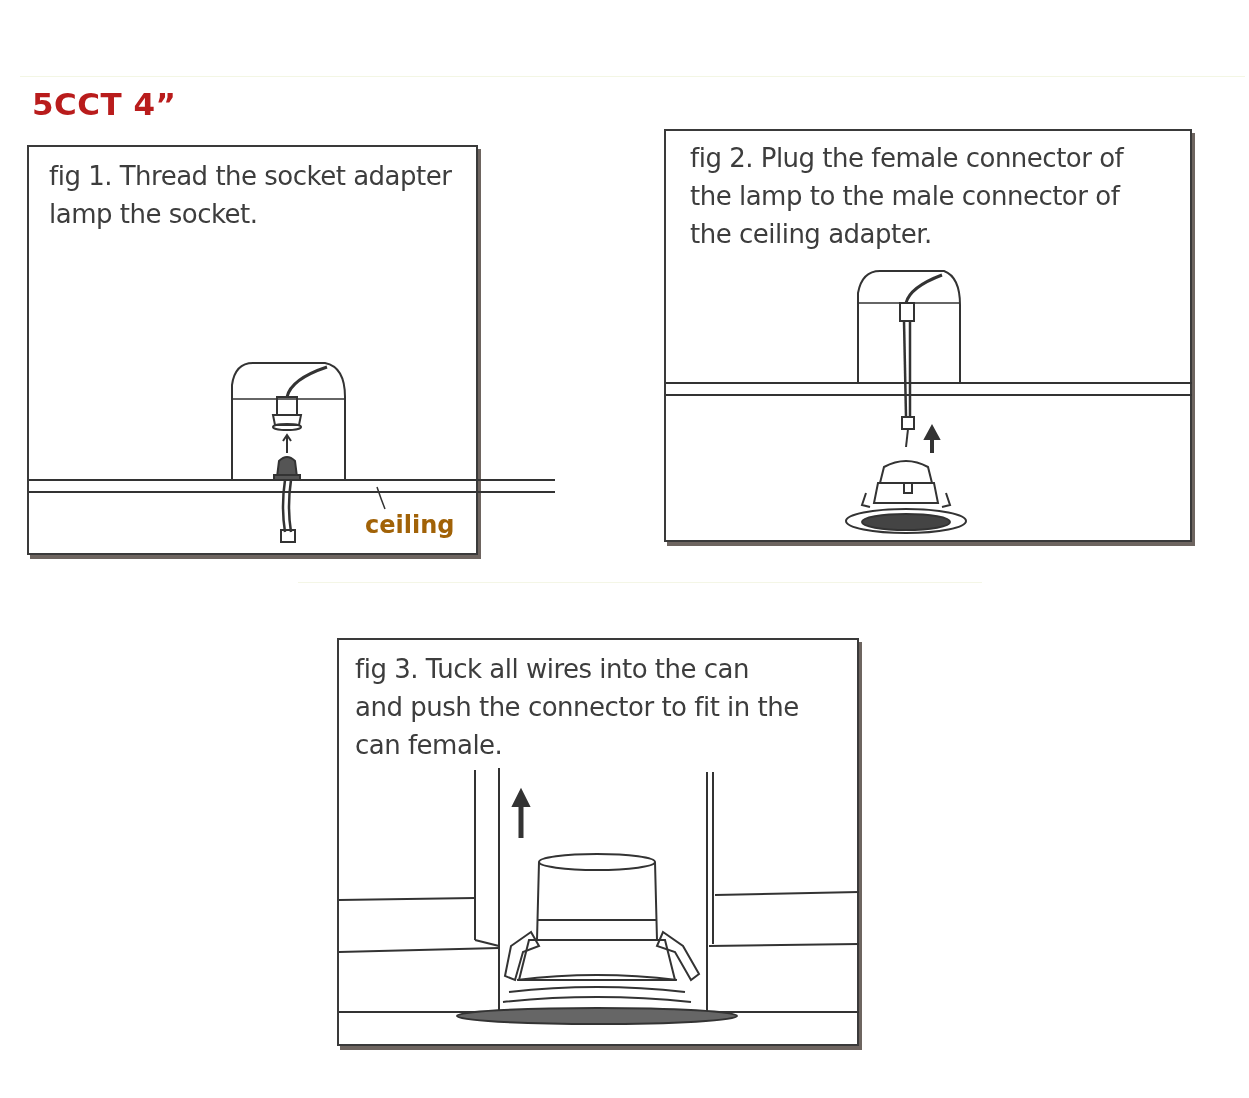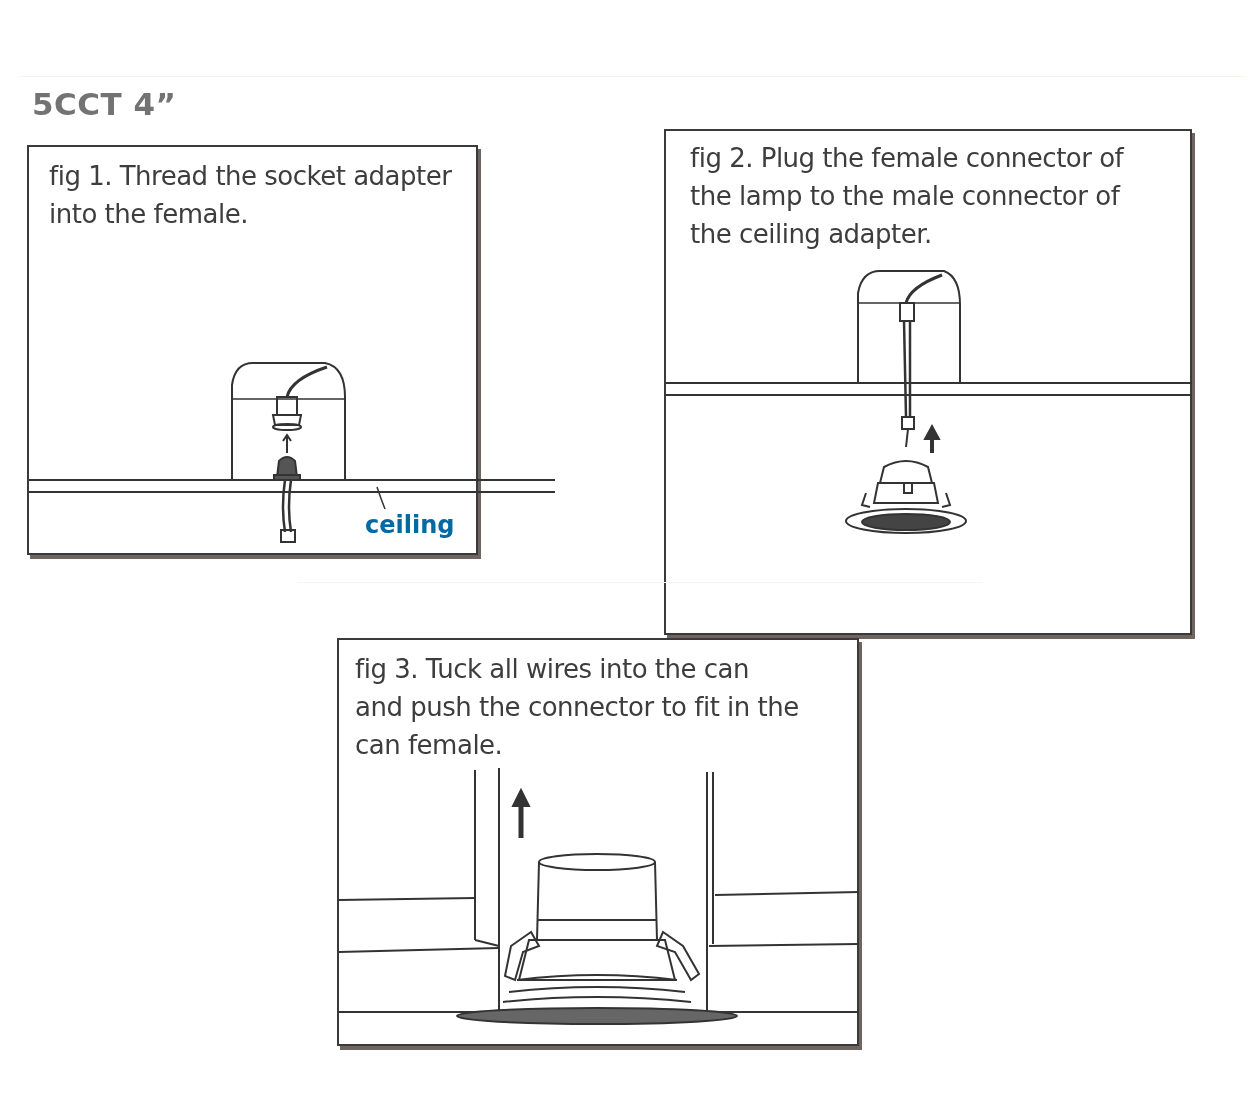--- a/index.html
+++ b/index.html
@@ -1,23 +1,23 @@
 <!DOCTYPE html>
 <html><head>
 <meta charset="utf-8">
 <style>
   html,body{margin:0;padding:0;background:#ffffff;}
   body{width:1249px;height:1098px;position:relative;overflow:hidden;font-family:"DejaVu Sans",sans-serif;color:#333;}
   .topline{position:absolute;left:20px;top:76px;width:1225px;height:1px;background:#f3f6e4;}
   .midline{position:absolute;left:298px;top:582px;width:684px;height:1px;background:#f4f6e6;}
-  .title{position:absolute;left:32px;top:86px;font-family:"DejaVu Sans",sans-serif;font-weight:bold;font-size:31px;color:#737373;letter-spacing:0.5px;}
+  .title{position:absolute;left:32px;top:86px;font-family:"DejaVu Sans",sans-serif;font-weight:bold;font-size:31px;color:#b91c1c;letter-spacing:0.5px;}
   .fig{position:absolute;background:#fff;border:2px solid #3a3a3a;box-shadow:3px 4px 0 #6e6560;box-sizing:border-box;}
   .fig .cap{position:absolute;left:20px;top:10px;font-family:"DejaVu Sans",sans-serif;font-size:26px;line-height:38px;color:#3d3d3d;letter-spacing:-0.5px;}
   .fig svg{position:absolute;left:0;top:0;}
-  .lbl{position:absolute;font-family:"DejaVu Sans",sans-serif;font-weight:bold;font-size:24px;color:#0369a1;}
+  .lbl{position:absolute;font-family:"DejaVu Sans",sans-serif;font-weight:bold;font-size:24px;color:#a16207;}
 </style>
 </head>
 <body>
 
 <div class="topline"></div>
 <div class="title">5CCT 4”</div>
 
 <div class="fig" style="left:27px;top:145px;width:451px;height:410px;">
   <svg width="528" height="410">
     <g fill="none" stroke="#333" stroke-width="2">
@@ -42,26 +42,26 @@
 
       <path d="M256 333 Q252 360 256 385" stroke-width="2.5"></path>
       <path d="M262 333 Q258 360 262 385" stroke-width="2.5"></path>
       <rect x="252" y="383" width="14" height="12"></rect>
 
       <path d="M348 340 Q352 352 356 362" stroke-width="1.5"></path>
     </g>
   </svg>
   <div class="cap">
     <div>fig 1. Thread the socket adapter</div>
-    <div>into the female.</div>
+    <div>lamp the socket.</div>
   </div>
   <div class="lbl" style="left:336px;top:364px;">ceiling</div>
 </div>
 
-<div class="fig" style="left:664px;top:129px;width:528px;height:506px;">
+<div class="fig" style="left:664px;top:129px;width:528px;height:413px;">
   <svg width="528" height="413">
     <g fill="none" stroke="#333" stroke-width="2">
       <line x1="0" y1="252" x2="526" y2="252"></line>
       <line x1="0" y1="264" x2="526" y2="264"></line>
 
       <path d="M192 252 L192 162 Q196 140 214 140 L278 140 Q294 146 294 174 L294 252"></path>
       <line x1="192" y1="172" x2="294" y2="172" stroke-width="1.5"></line>
       <path d="M240 172 Q244 156 276 144" stroke-width="3"></path>
 
       <rect x="234" y="172" width="14" height="18"></rect>

